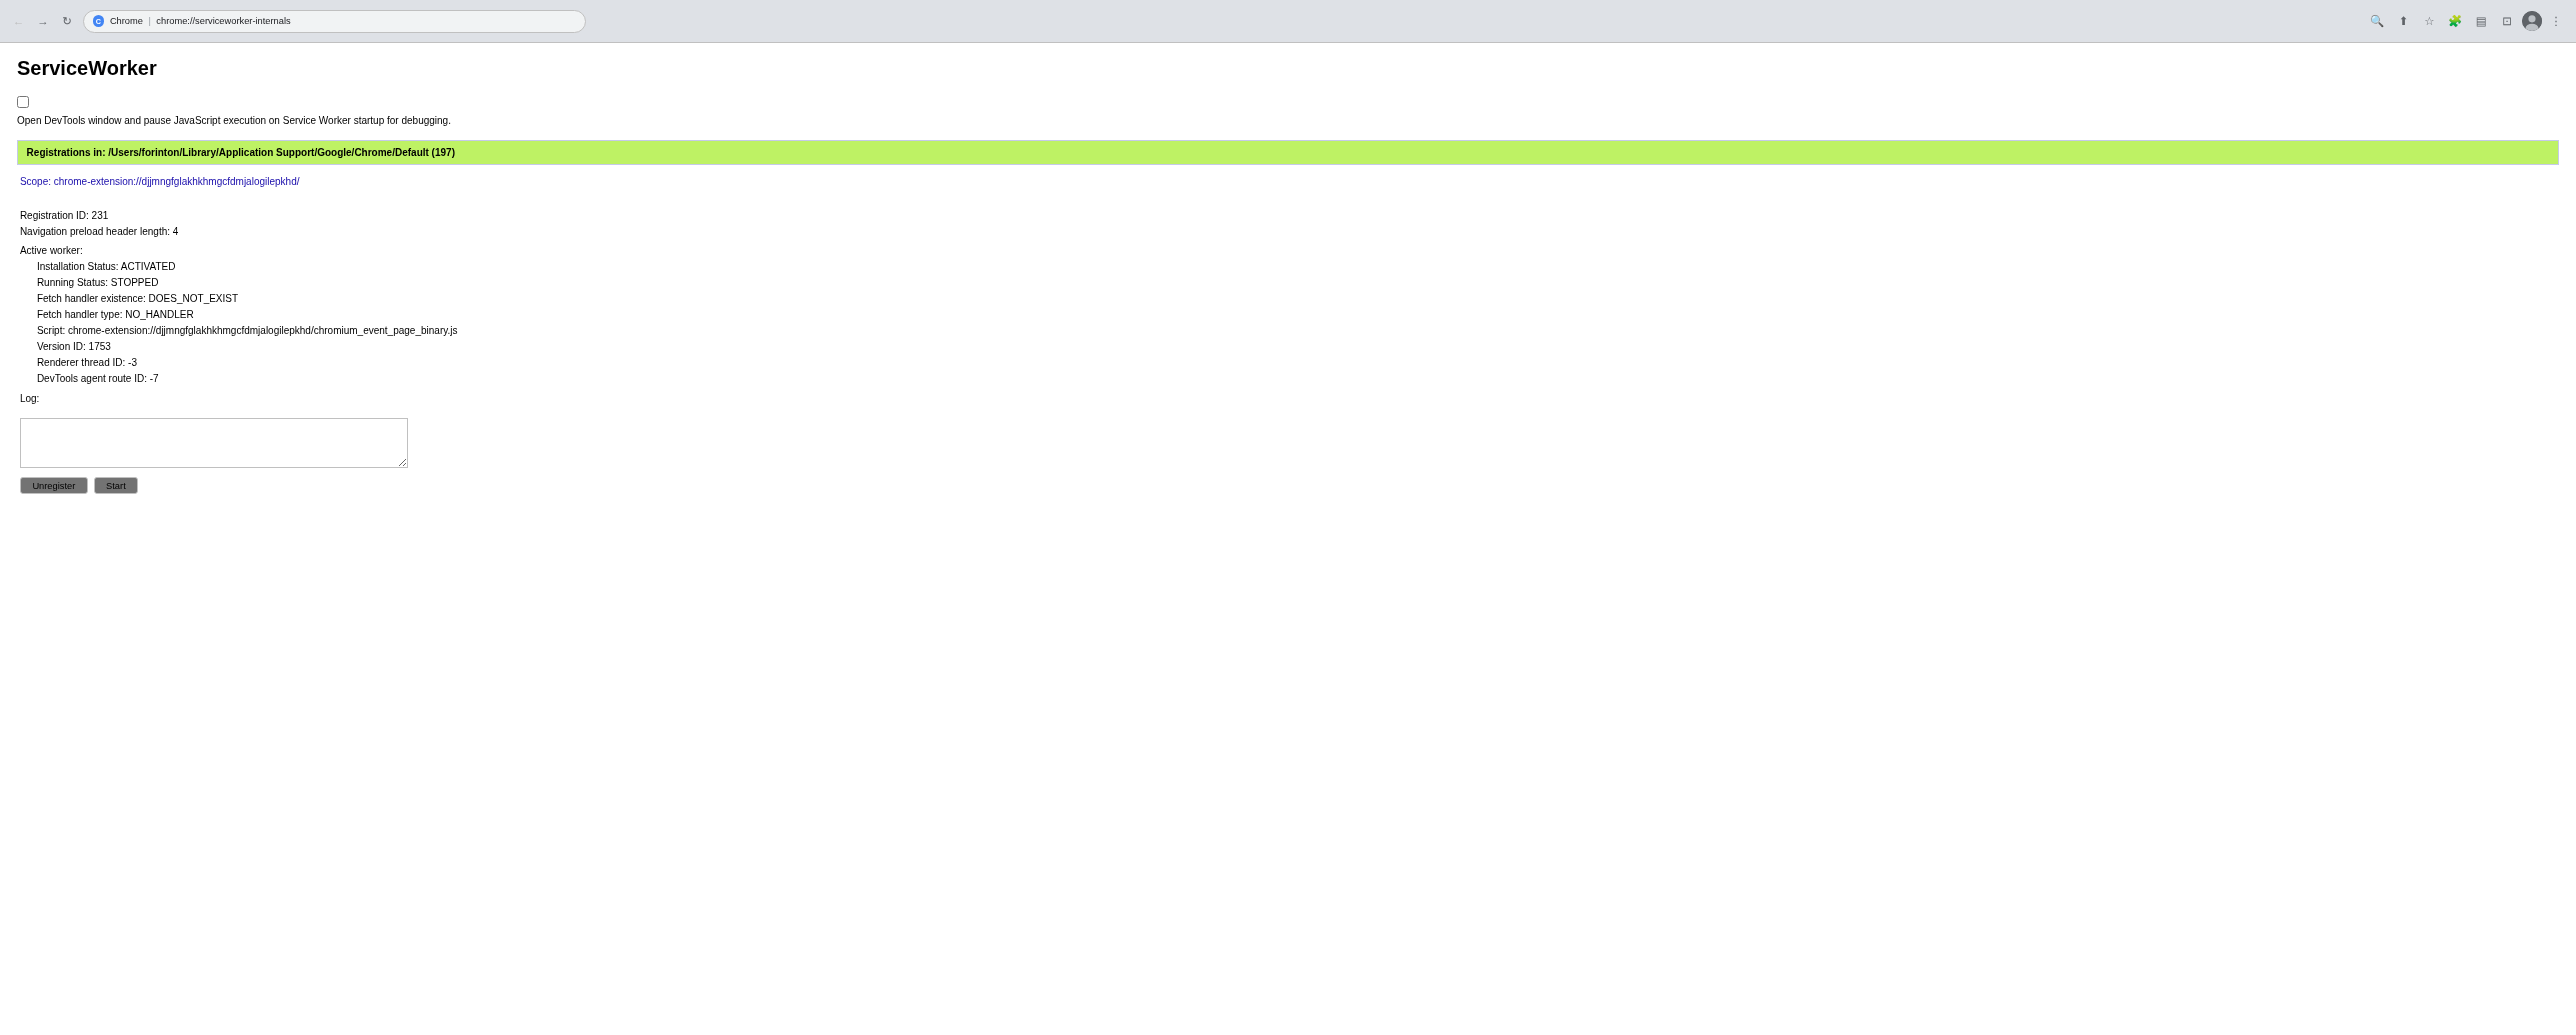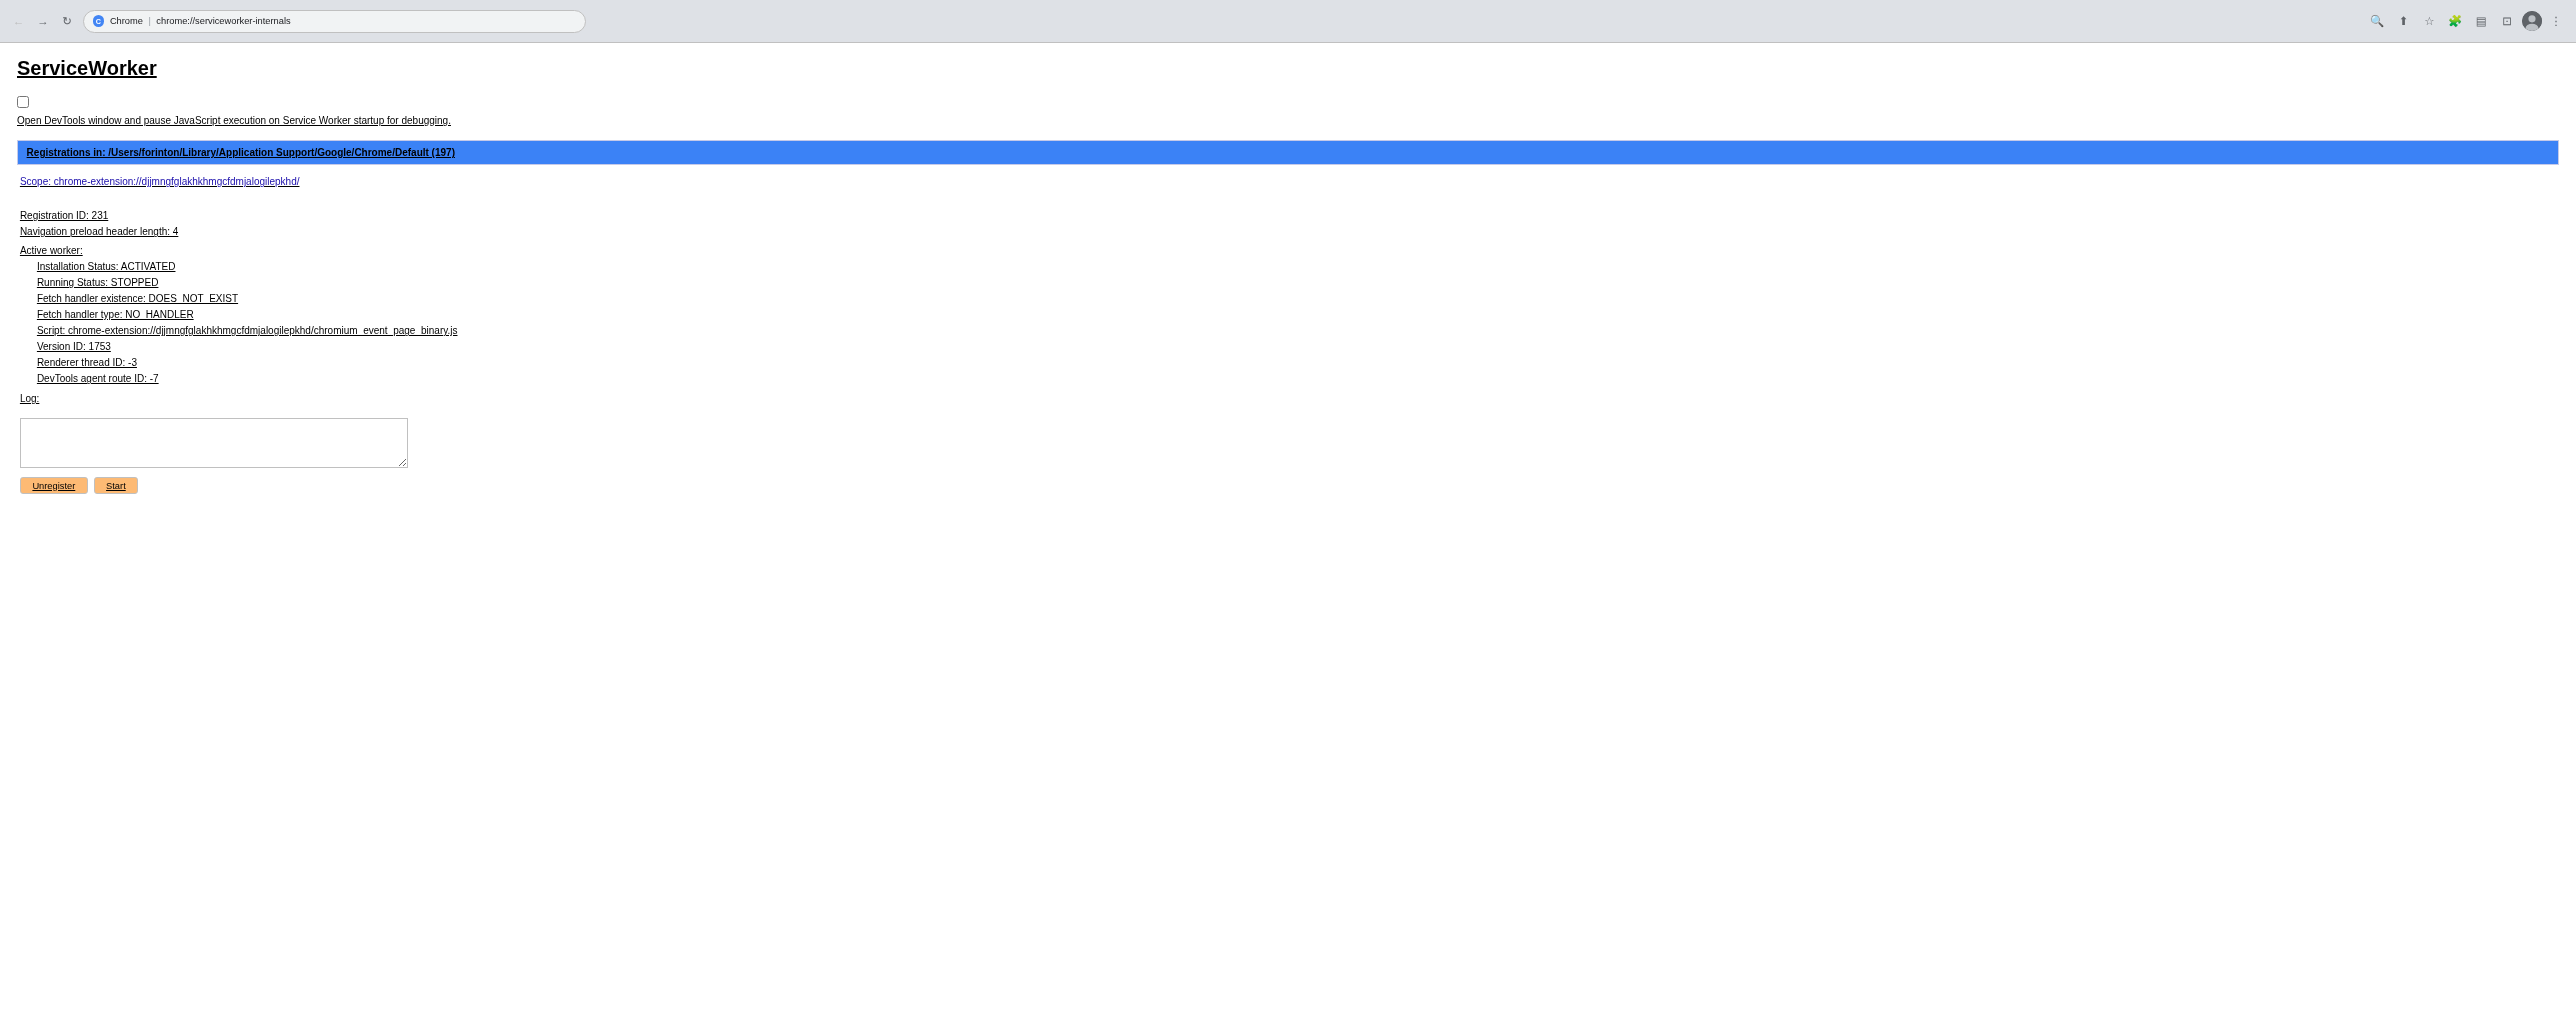--- a/index.html
+++ b/index.html
@@ -117,21 +117,20 @@
       display: flex;
       align-items: center;
       justify-content: center;
       overflow: hidden;
     }
 
     
     .page-content {
       padding: 14.4px 17px;
       max-width: 100%;
-      text-decoration: underline;
     }
 
     .page-title {
       font-size: 20px;
       font-weight: bold;
       color: #000;
       margin-bottom: 14.4px;
     }
 
     .checkbox-row {
@@ -148,21 +147,21 @@
       margin-top: 1.4px;
       flex-shrink: 0;
     }
 
     .checkbox-label {
       font-size: 10px;
       color: #000;
     }
 
     .registrations-header {
-      background: #3b82f6;
+      background: #bef264;
       border: 0.7px solid #c5cae9;
       padding: 5.8px 8.6px;
       font-size: 10px;
       font-weight: bold;
       color: #000;
       margin-bottom: 11.5px;
     }
 
     .service-worker-entry {
       padding: 0 2.9px;
@@ -222,21 +221,21 @@
 
     .action-buttons {
       display: flex;
       gap: 5.8px;
       margin-top: 8.6px;
     }
 
     .action-btn {
       padding: 2.9px 11.5px;
       font-size: 9.3px;
-      background: #fdba74;
+      background: #737373;
       border: 0.7px solid #c0c0c0;
       border-radius: 2.9px;
       cursor: pointer;
       color: #000;
     }
   </style>
 </head>
 <body>
 
 <div class="browser-chrome">

